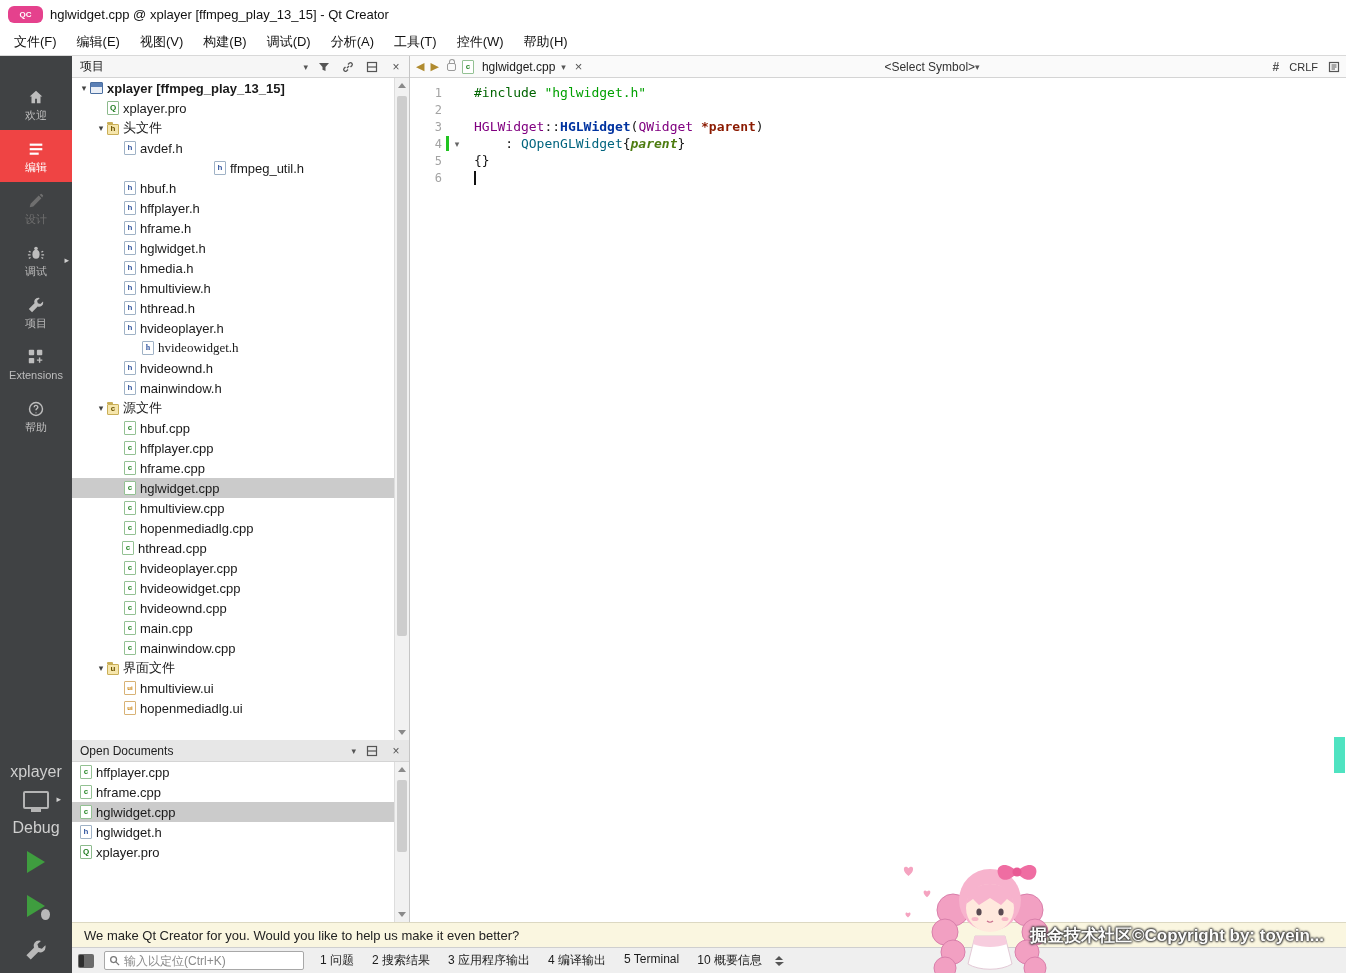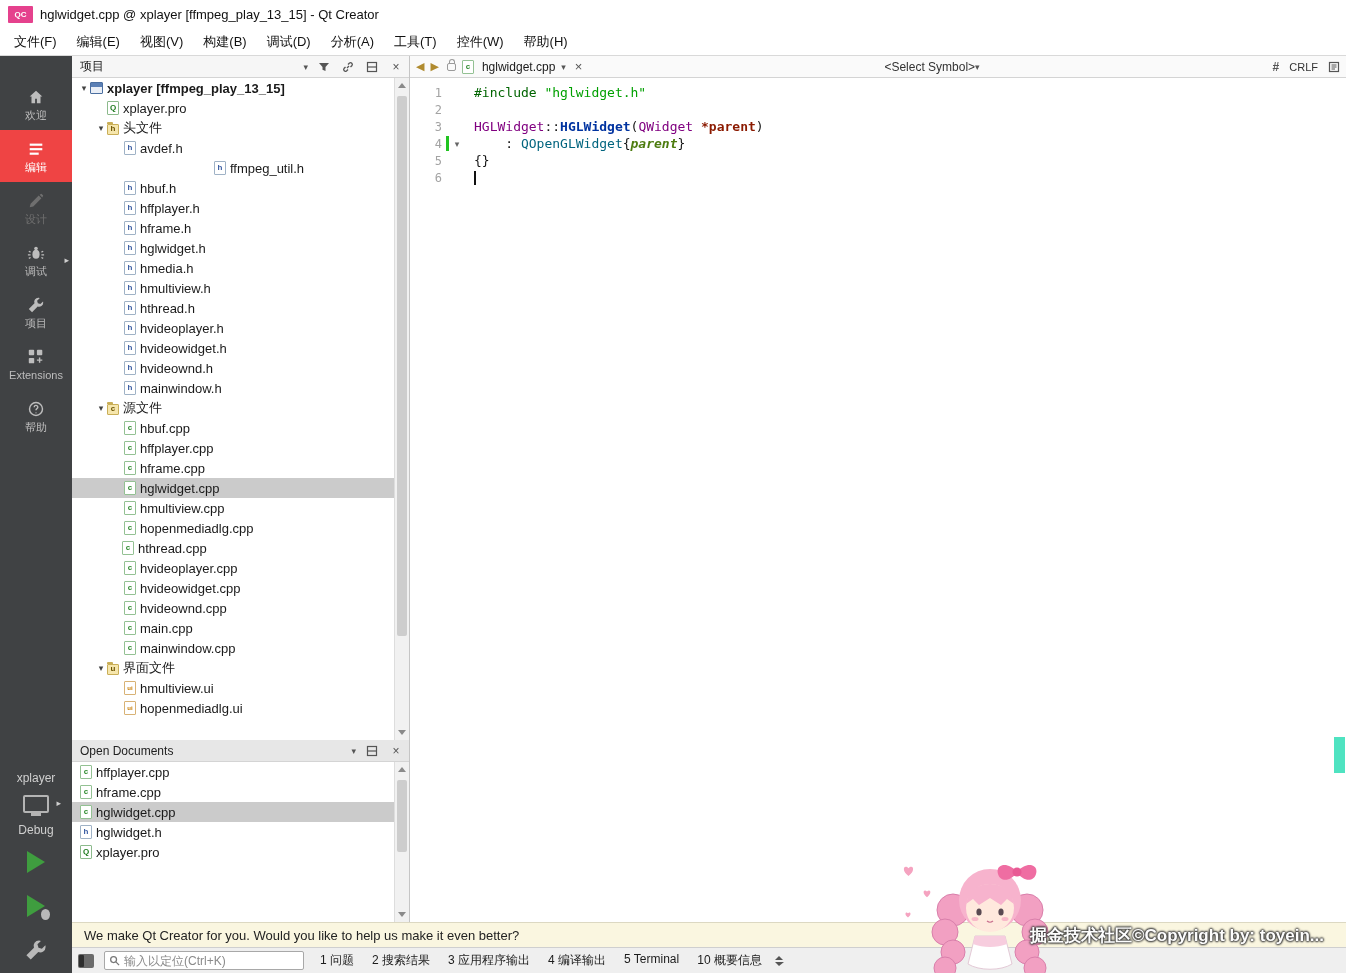--- a/index.html
+++ b/index.html
@@ -1,36 +1,36 @@
 <!DOCTYPE html>
 <html style="--run-green: #3f9d3f; --change-marker: #21c421; --selection: #cbcbcb; --logo-pink: #e5418d; --cyan-marker: #4fe3c1; --modebar-bg: #404244; --notif-bg: #faf6e0;"><head>
 <meta charset="utf-8">
 <style>
   *{margin:0;padding:0;box-sizing:border-box;}
   html,body{width:1346px;height:973px;}
   body{font-family:"Liberation Sans",sans-serif;background:#fff;position:relative;overflow:hidden;color:#111;}
 
   
   .titlebar{position:absolute;left:0;top:0;width:1346px;height:28px;background:#fff;display:flex;align-items:center;padding-left:8px;gap:7px;font-size:13px;}
-  .app-logo{width:25px;height:17px;border-radius:1px;background:var(--logo-pink,#e5418d);color:#fff;font-size:8px;font-weight:bold;display:flex;align-items:center;justify-content:center;}
+  .app-logo{width:35px;height:17px;border-radius:6px;background:var(--logo-pink,#e5418d);color:#fff;font-size:8px;font-weight:bold;display:flex;align-items:center;justify-content:center;}
   
   .menubar{position:absolute;left:0;top:28px;width:1346px;height:28px;background:#fff;display:flex;align-items:center;padding-left:4px;font-size:13px;border-bottom:1px solid #d9d9d9;}
   .menu-item{padding:4px 10px;cursor:default;}
 
   
   .modebar{position:absolute;left:0;top:56px;width:72px;height:917px;background:var(--modebar-bg,#404244);}
   .modes{padding-top:22px;}
   .mode{height:52px;display:flex;flex-direction:column;align-items:center;justify-content:center;gap:3px;color:#bdbdbd;position:relative;}
   .mode.selected{background:#ef4444;color:#fff;}
   .mode.disabled{color:#6f6f6f;}
   .mode-icon{width:20px;height:20px;display:flex;align-items:center;justify-content:center;}
   .mode-label{font-size:11px;line-height:11px;}
   .flyout-arrow{position:absolute;right:3px;top:50%;transform:translateY(-50%);font-size:9px;color:#cfcfcf;}
   .mode-bottom{position:absolute;left:0;right:0;bottom:4px;display:flex;flex-direction:column;align-items:center;gap:6px;}
-  .kit-label{font-size:12px;color:#cfcfcf;}
+  .kit-label{font-size:16px;color:#cfcfcf;}
   .monitor-wrap{position:relative;height:26px;display:flex;align-items:center;}
   .monitor{width:26px;height:18px;border:2px solid #b4b4b4;border-radius:2px;position:relative;}
   .monitor::after{content:"";position:absolute;left:6px;bottom:-5px;width:10px;height:3px;background:#b4b4b4;}
   .kit-arrow{position:absolute;right:-12px;top:7px;font-size:9px;color:#cfcfcf;}
   .runbtn{width:40px;height:38px;display:flex;align-items:center;justify-content:center;position:relative;}
   .tri{width:0;height:0;border-top:11px solid transparent;border-bottom:11px solid transparent;border-left:18px solid var(--run-green,#3f9d3f);}
   .bug-dot{position:absolute;right:6px;bottom:5px;width:9px;height:11px;border-radius:50%;background:#b9b9b9;}
   .build-icon{color:#b9b9b9;}
 
   
@@ -332,21 +332,21 @@
           <span class="fi fi-h"></span>
           <span class="tlabel">hthread.h</span>
         </div>
 
         <div class="trow" style="padding-left: 40px;">
           <span class="texp"></span>
           <span class="fi fi-h"></span>
           <span class="tlabel">hvideoplayer.h</span>
         </div>
 
-        <div class="trow" style="padding-left: 40px;">
+        <div class="trow" style="padding-left: 58px; font-family: Liberation Serif, serif;">
           <span class="texp"></span>
           <span class="fi fi-h"></span>
           <span class="tlabel">hvideowidget.h</span>
         </div>
 
         <div class="trow" style="padding-left: 40px;">
           <span class="texp"></span>
           <span class="fi fi-h"></span>
           <span class="tlabel">hvideownd.h</span>
         </div>

